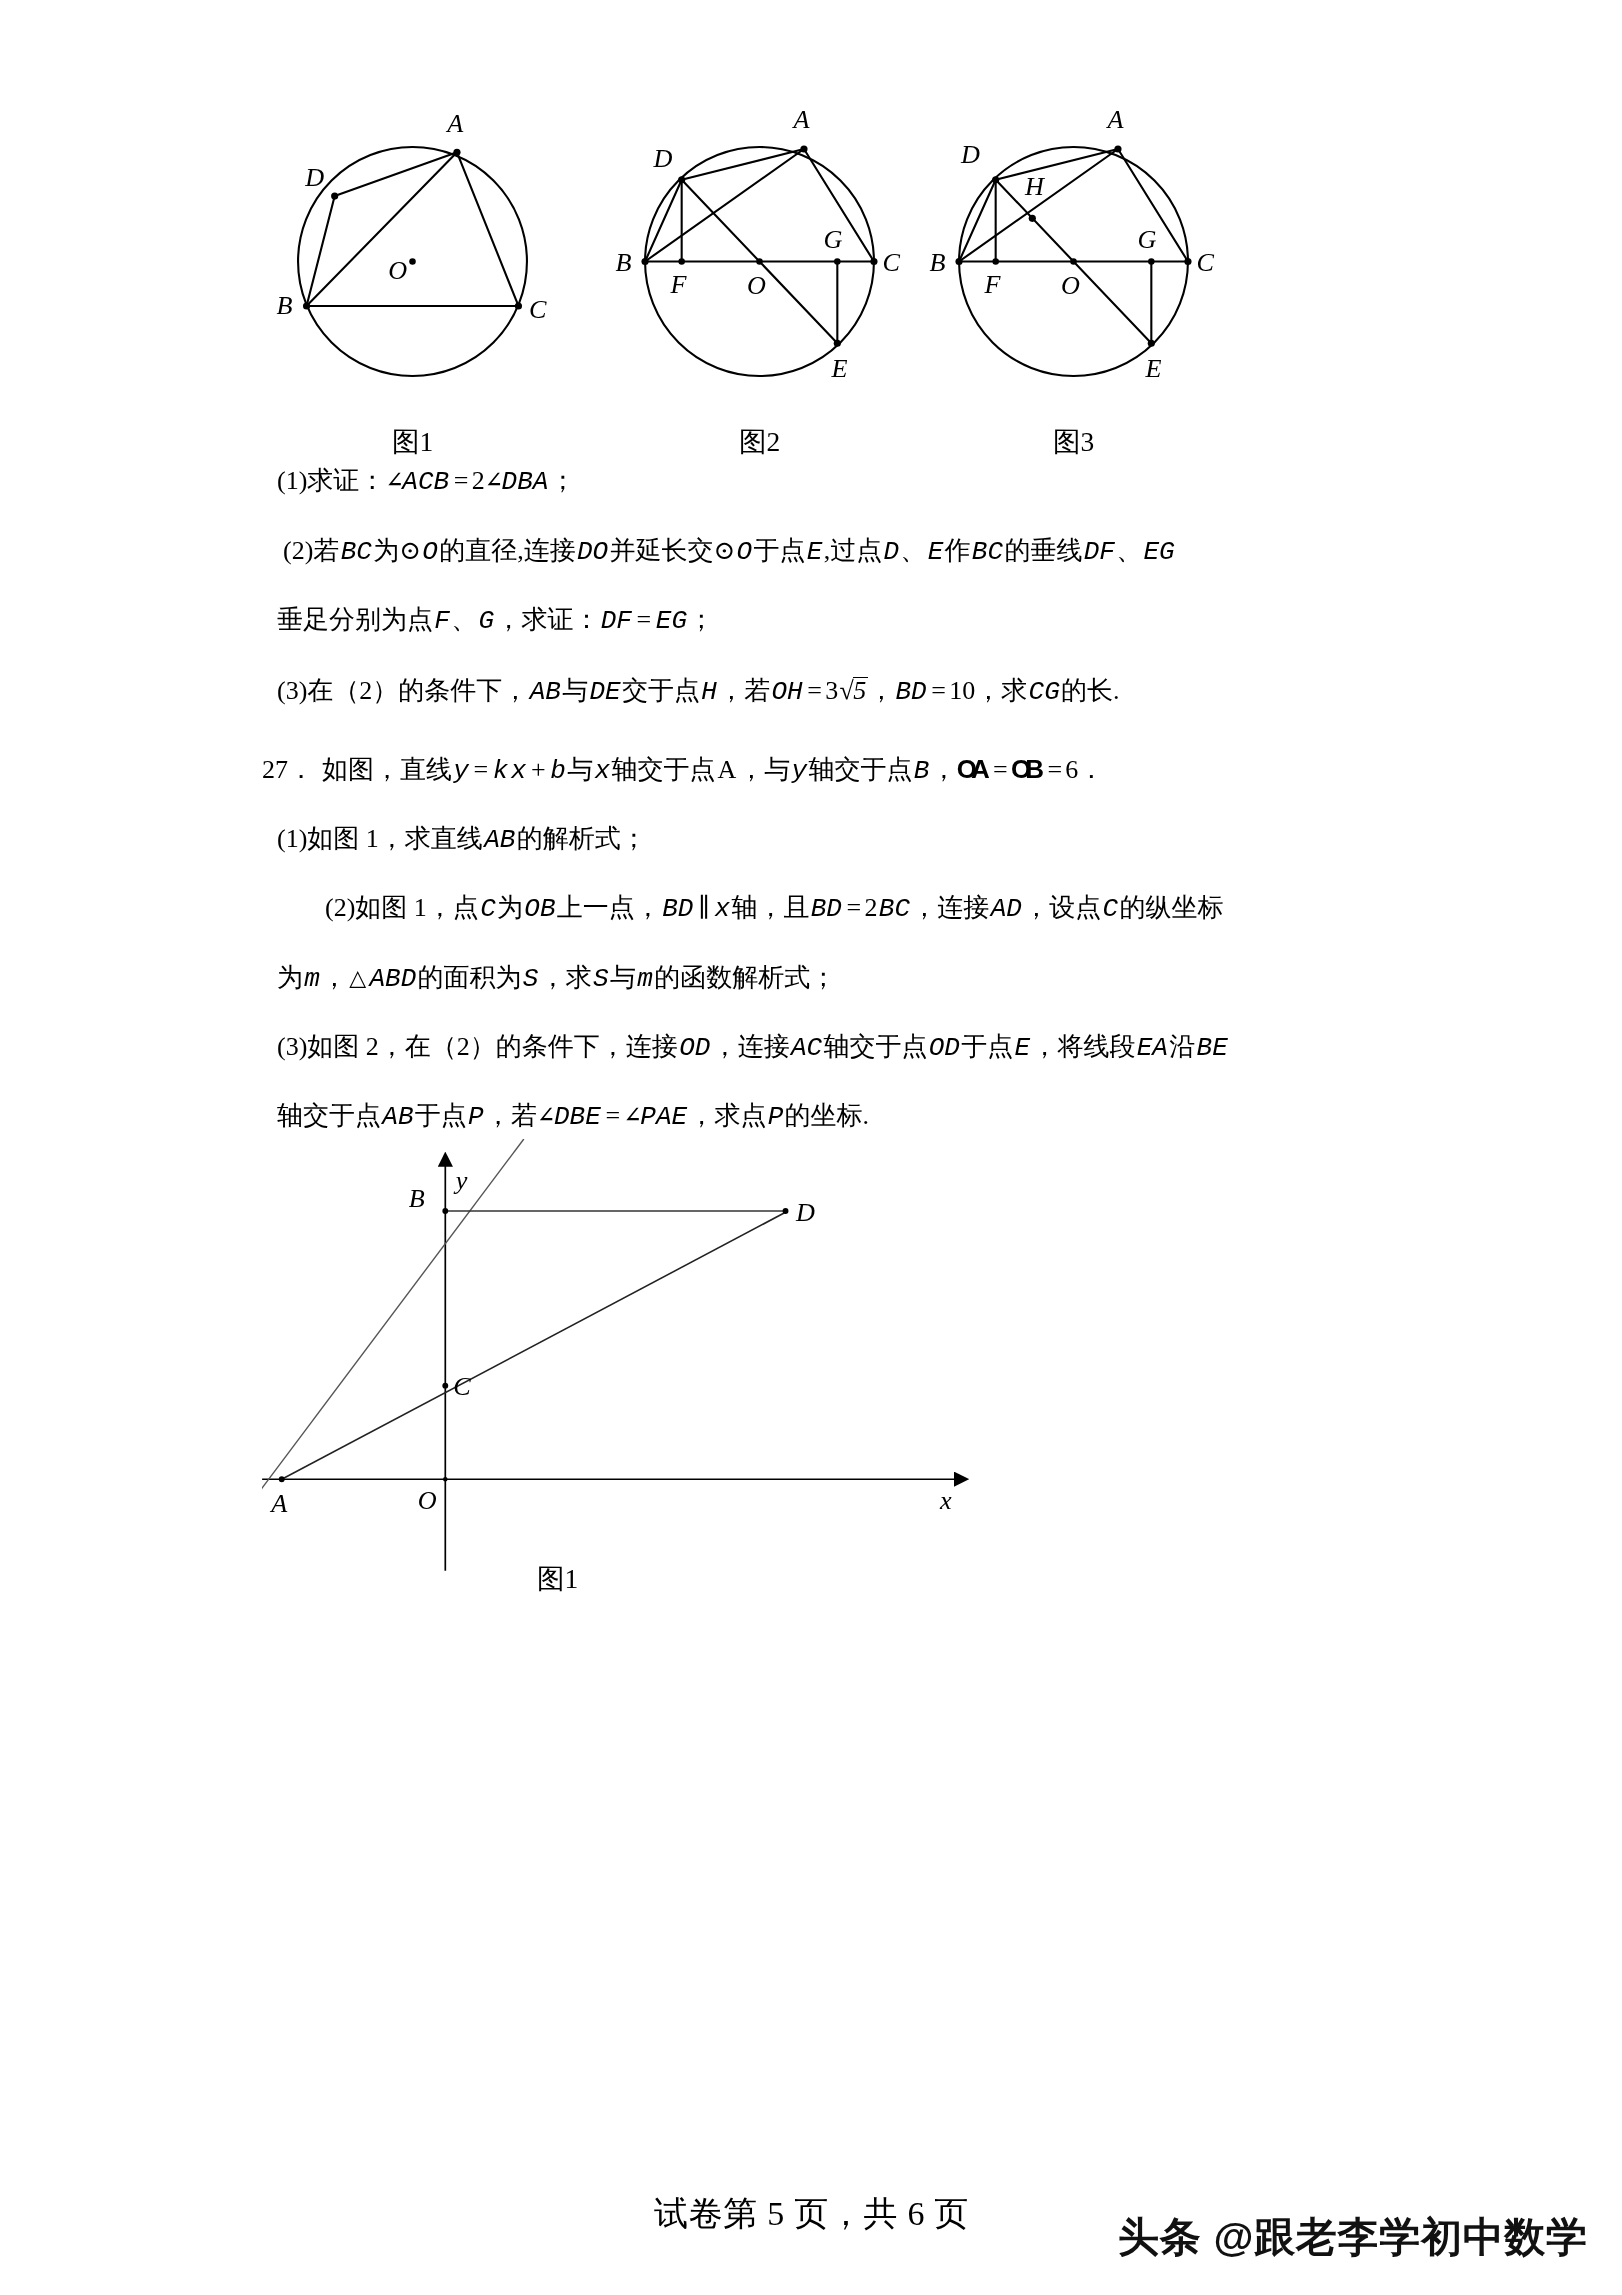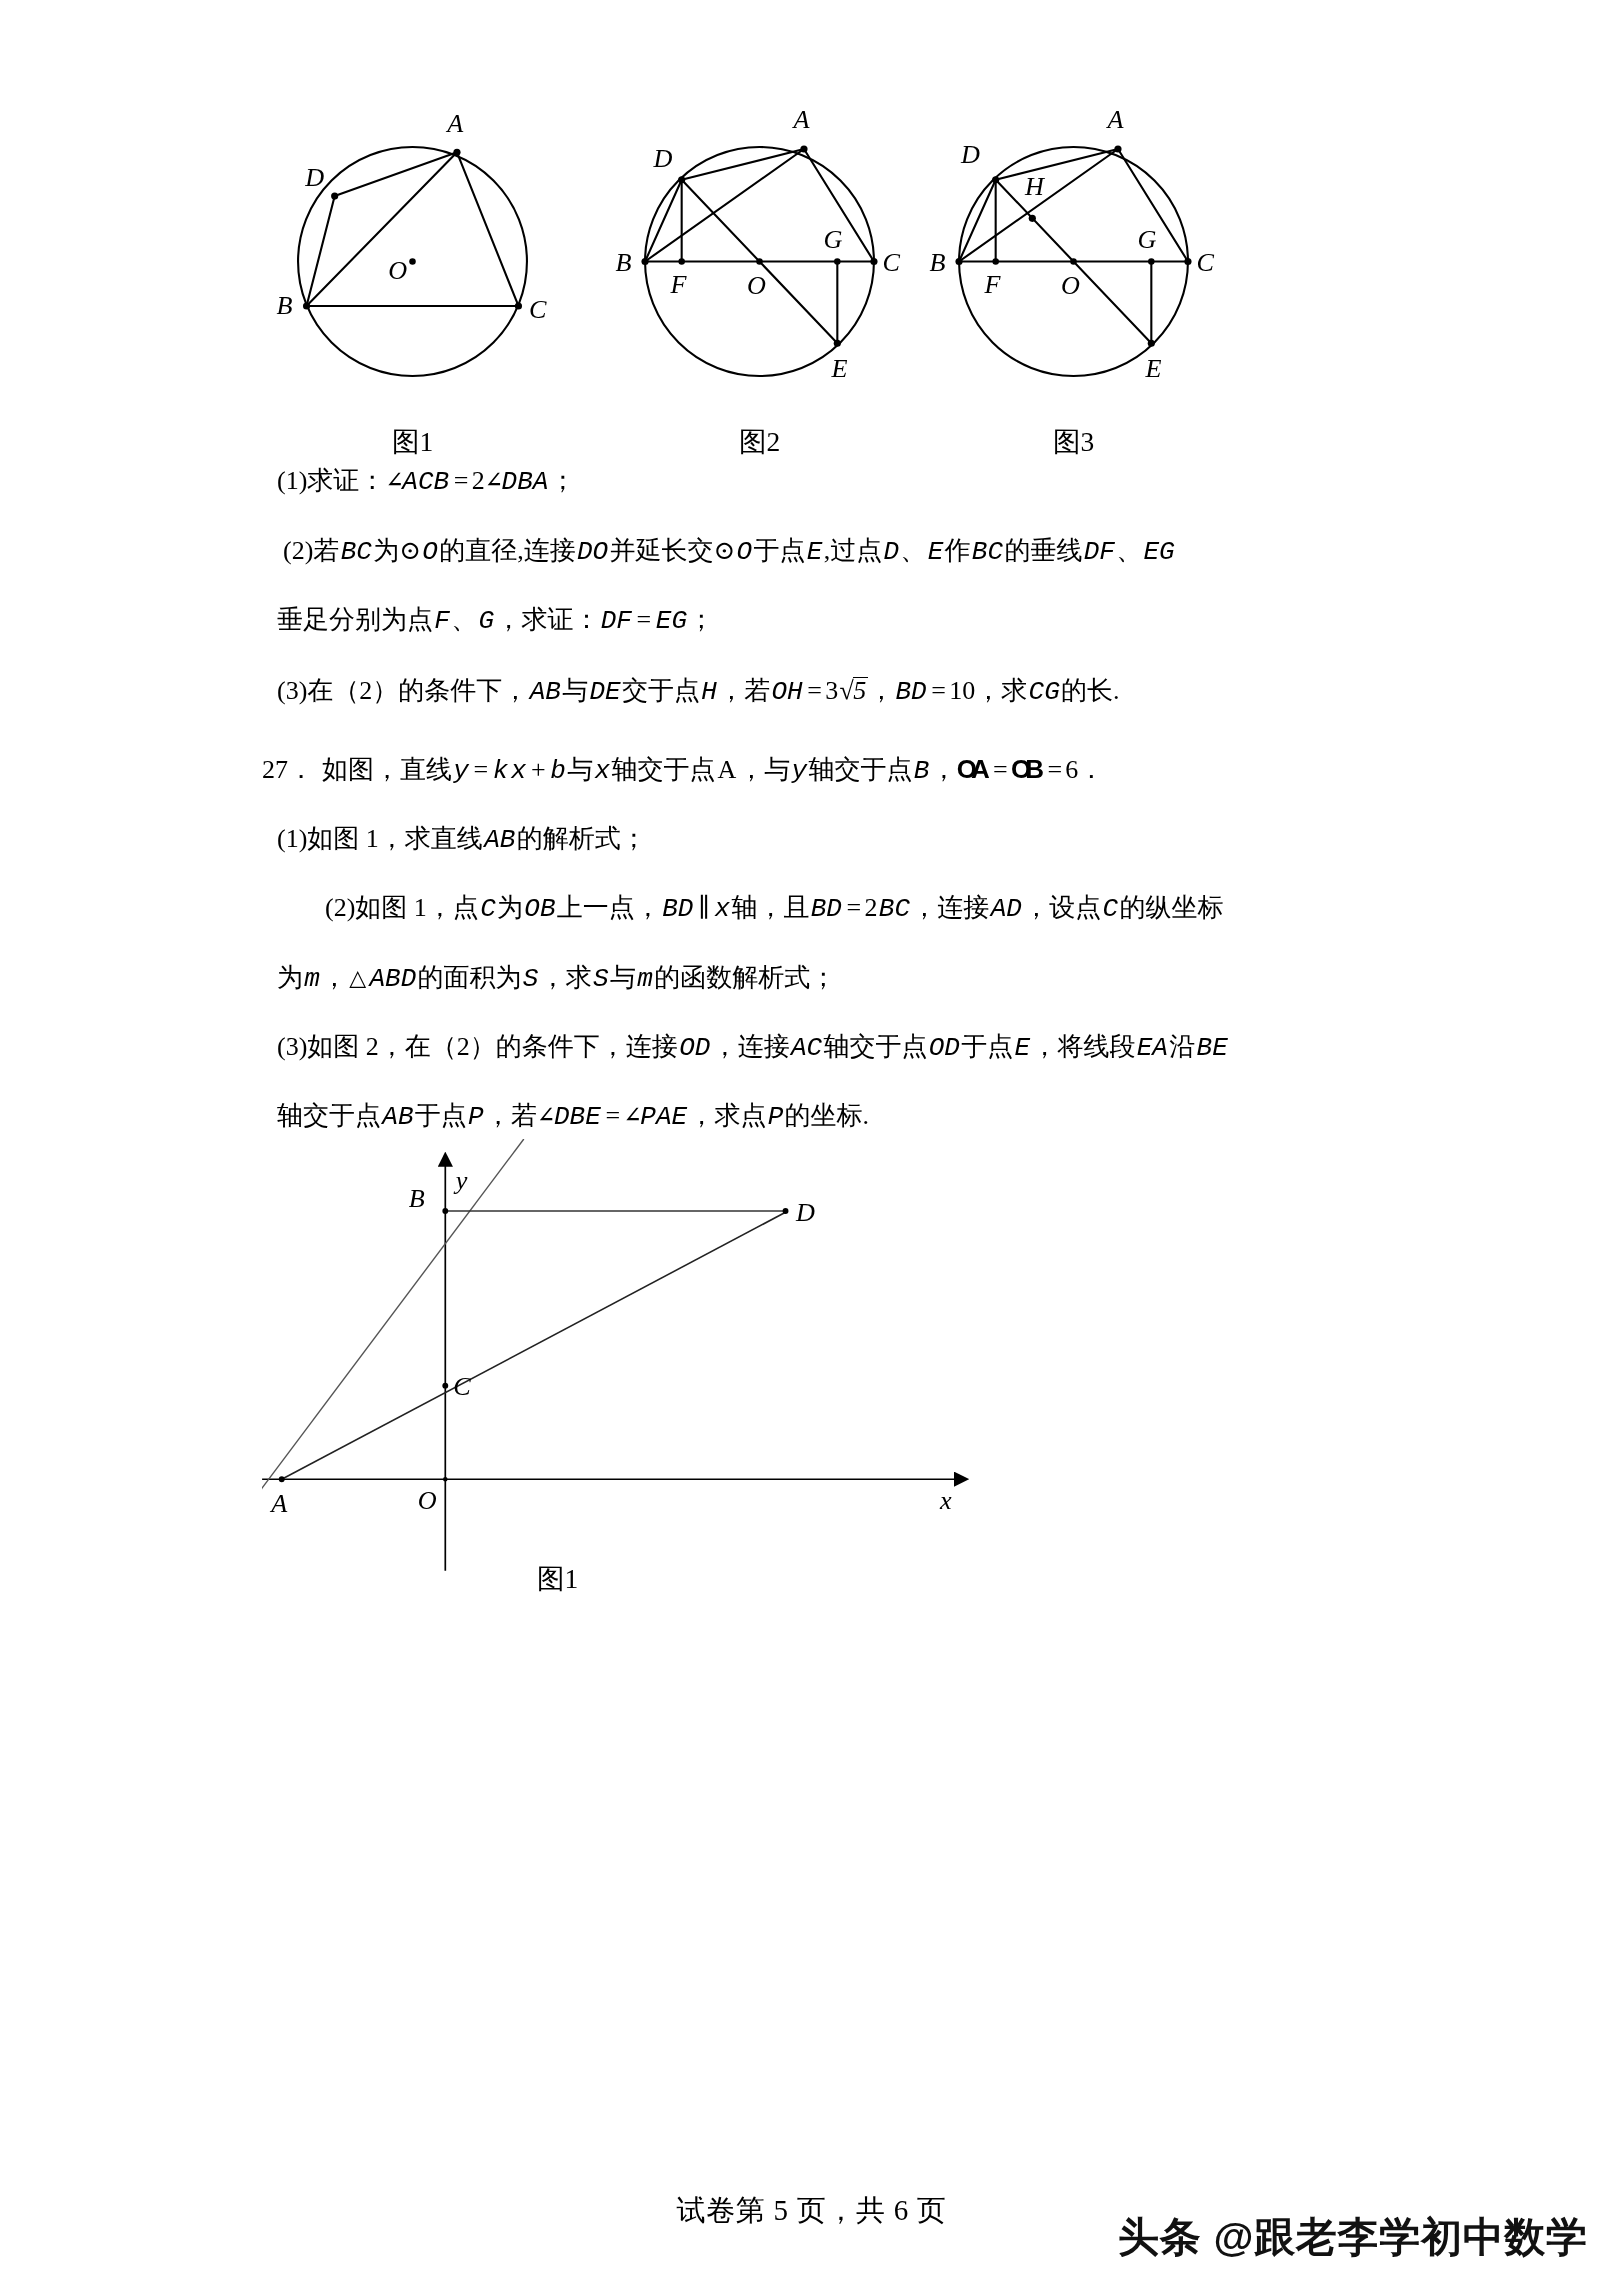--- a/index.html
+++ b/index.html
@@ -103,21 +103,21 @@
     top: 1561px;
     font-size: 27.5px;
   }
 
   
   .footer-page {
     position: absolute;
     left: 0; right: 0;
     top: 2191px;
     text-align: center;
-    font-size: 29px;
+    font-size: 34px;
     letter-spacing: 0.7px;
   }
   .watermark {
     position: absolute;
     left: 1106px;
     top: 2210px;
     font-size: 41px;
     font-weight: bold;
     font-family: "Liberation Sans", "DejaVu Sans", sans-serif;
     color: #111;

